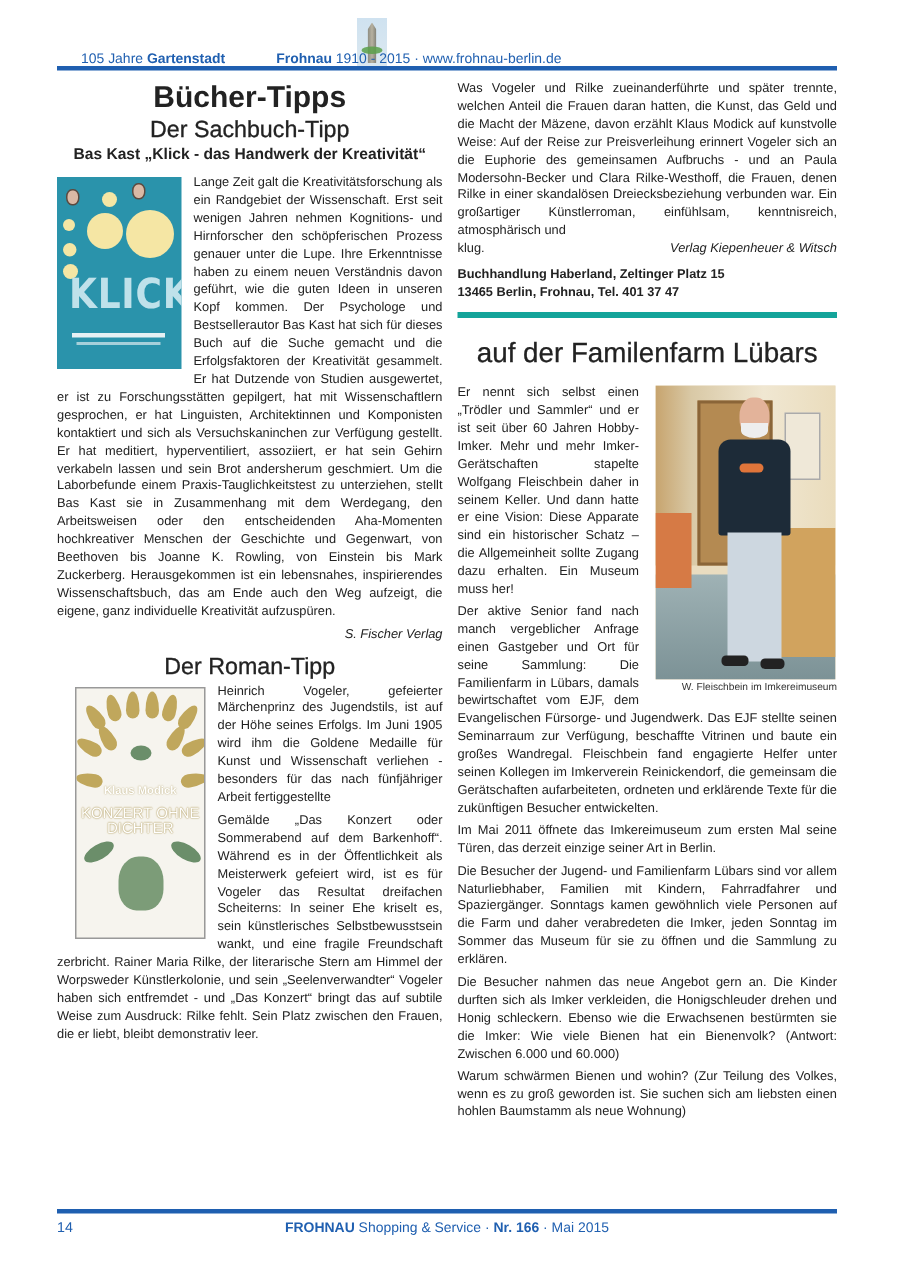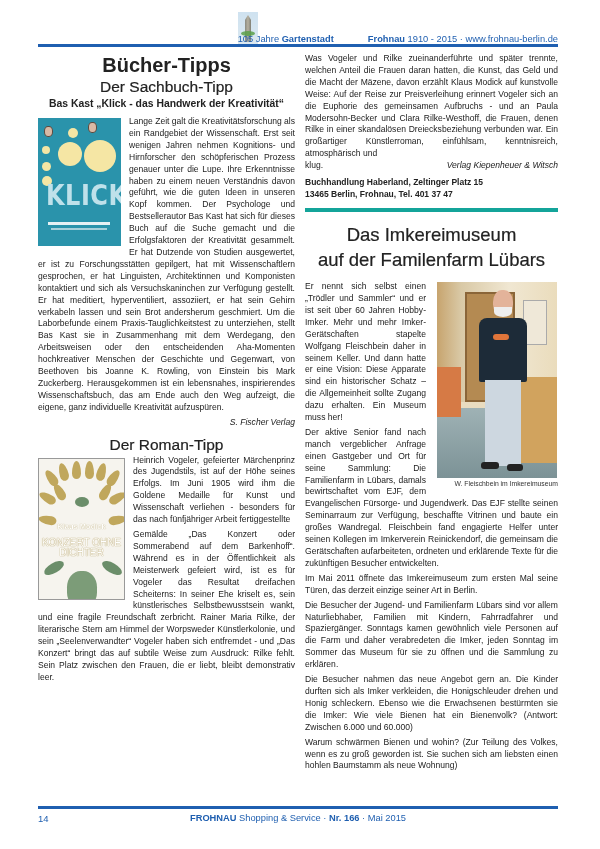--- a/index.html
+++ b/index.html
@@ -1,21 +1,21 @@
 <!DOCTYPE html>
 <html><head>
 <meta charset="utf-8">
 <style>
   * { margin: 0; padding: 0; box-sizing: border-box; }
   html, body { width: 600px; height: 849px; background: #fff; overflow: hidden; }
   body { font-family: "Liberation Sans", sans-serif; color: #222; position: relative; }
 
   .header { position: absolute; left: 38px; top: 8px; width: 520px; height: 40px; }
   .header-line { position: absolute; left: 0; right: 0; top: 36px; height: 3px; background: #1f5fb0; }
-  .header-text { position: absolute; top: 26px; left: 0; right: 0; text-align: right; font-size: 9.3px; color: #1f5fb0; }
+  .header-text { position: absolute; top: 26px; left: 16px; right: 0; text-align: left; font-size: 9.3px; color: #1f5fb0; }
   .header-text b { font-weight: bold; }
   .logo { position: absolute; left: 200px; top: 4px; width: 20px; height: 32px;
           background: linear-gradient(180deg, #cfe2f0 0%, #dbe8f0 100%); }
   .logo .tower { position: absolute; left: 7px; top: 3px; width: 6px; height: 27px;
           background: linear-gradient(90deg, #8a8a80, #b7b1a0 50%, #7f7f75); clip-path: polygon(50% 0, 100% 18%, 100% 100%, 0 100%, 0 18%); }
   .logo .green { position: absolute; left: 3px; top: 19px; width: 14px; height: 5px; background: #5aa04a; border-radius: 50%; opacity: .85; }
 
   .col { position: absolute; font-size: 8.55px; line-height: 11.9px; color: #222; }
   .left { left: 38px; top: 53px; width: 257px; }
   .right { left: 305px; top: 53px; width: 253px; }
@@ -33,21 +33,21 @@
   .teal-rule { height: 4px; background: #14a49a; margin-top: 8px; }
 
   .cover1 { float: left; width: 83px; height: 128px; margin: 2px 8px 2px 0;
             background: #2a93ab; position: relative; overflow: hidden; }
   .cover1 .dot { position: absolute; border-radius: 50%; background: #f5e6a4; }
   .cover1 .face { position: absolute; width: 9px; height: 11px; border-radius: 45%; background: #d9b9a5; border: 1px solid #5a4a40; }
   .cover1 .klick { position: absolute; left: 8px; top: 73px; font-size: 24px; font-weight: bold; color: #bfe1ea; letter-spacing: 0.5px; font-family: "DejaVu Sans", sans-serif; transform: scaleY(1.15); }
   .cover1 .sub { position: absolute; left: 10px; top: 104px; width: 62px; height: 3px; background: #e6f1f4; }
   .cover1 .sub2 { position: absolute; left: 13px; top: 110px; width: 56px; height: 2px; background: #a6d0da; }
 
-  .cover2 { float: left; width: 87px; height: 142px; margin: 3px 8px 2px 0; background: #f6f4ee; border: 1px solid #999; position: relative; overflow: hidden; }
+  .cover2 { float: left; width: 87px; height: 168px; margin: 3px 8px 2px 12px; background: #f6f4ee; border: 1px solid #999; position: relative; overflow: hidden; }
   .cover2 .leaf { position: absolute; width: 9px; height: 18px; border-radius: 50% 50% 50% 50% / 70% 70% 30% 30%; background: #c0a75c; }
   .cover2 .gleaf { position: absolute; border-radius: 50%; background: #6b8e6a; }
   .cover2 .t1 { position: absolute; left: 0; right: 0; top: 62px; text-align: center; font-size: 7.5px; color: #fff; font-weight: bold; text-shadow: 0 0 1px #a99553; }
   .cover2 .t2 { position: absolute; left: 0; right: 0; top: 79px; text-align: center; font-size: 10px; color: #fff; line-height: 10px; text-shadow: 0 0 1px #b09b5a, 0 0 1px #b09b5a; }
 
   .photo-wrap { float: right; width: 124px; margin: 1px 0 2px 8px; }
   .photo { width: 120px; height: 196px; position: relative; overflow: hidden; background: #e9dcc0; margin-left: 3px; }
   .photo .wall { position: absolute; left: 0; top: 0; width: 100%; height: 120px; background: linear-gradient(90deg, #c7a46e 0, #d9c9a6 20%, #f0e7d2 60%, #eadcbc 100%); }
   .photo .cab { position: absolute; left: 28px; top: 10px; width: 50px; height: 110px; background: #b48a52; border: 2px solid #8a6538; }
   .photo .floor { position: absolute; left: 0; bottom: 0; width: 100%; height: 70px; background: linear-gradient(180deg, #9fb2b5, #7c9296); }
@@ -136,21 +136,20 @@
     <span>klug.</span>
     <i>Verlag Kiepenheuer &amp; Witsch</i>
   </div>
   <div class="shop">
     <div>Buchhandlung Haberland, Zeltinger Platz 15</div>
     <div>13465 Berlin, Frohnau, Tel. 401 37 47</div>
   </div>
   <div class="teal-rule"></div>
 
   <div class="museum-title">
-    <div>Das Imkereimuseum</div>
     <div>auf der Familenfarm Lübars</div>
   </div>
 
   <div class="photo-wrap">
     <div class="photo">
       <div class="wall"></div>
       <div class="frame"></div>
       <div class="cab"></div>
       <div class="floor"></div>
       <div class="desk"></div>

